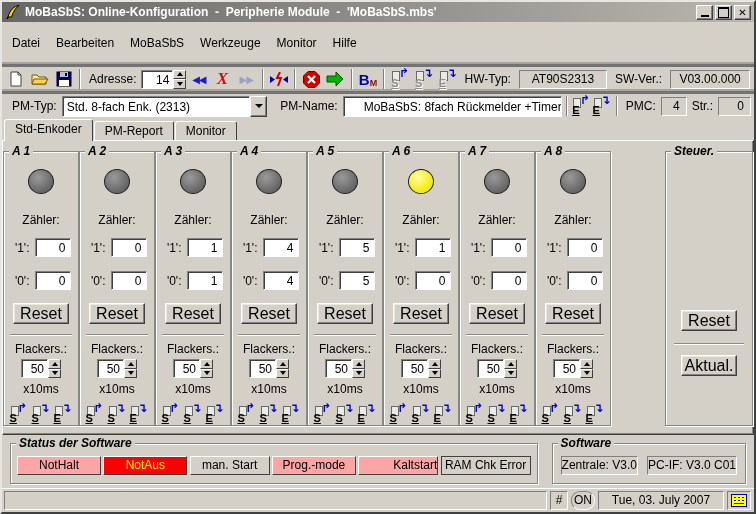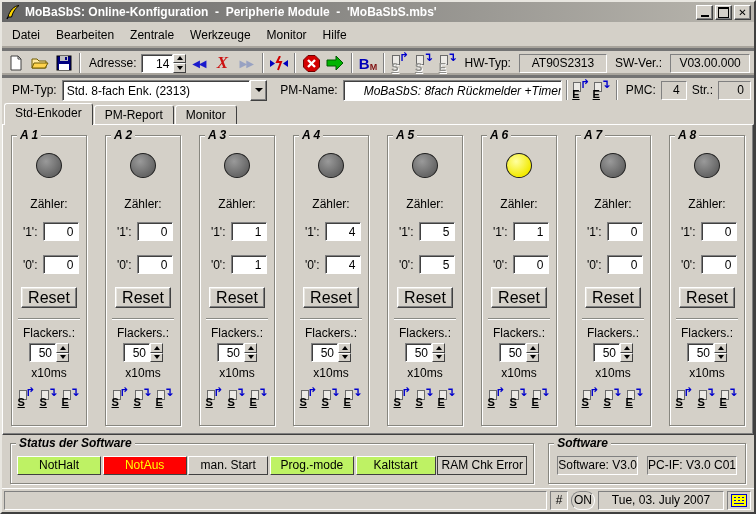--- a/index.html
+++ b/index.html
@@ -20,21 +20,21 @@
   .winbtns { display:flex; gap:2px; }
   .winbtn { width:17px; height:15px; background:#d4d0c8; border:1px solid;
     border-color:#fff #404040 #404040 #fff; box-shadow:inset -1px -1px 0 #808080;
     display:flex; align-items:center; justify-content:center; }
   .winbtn.min::after { content:""; width:8px; height:2px; background:#000; margin-top:8px; }
   .winbtn.max::after { content:""; width:9px; height:8px; border:1px solid #000; border-top:2px solid #000; }
   .winbtn.close::after { content:"✕"; font:bold 10px "DejaVu Sans",sans-serif; }
 
   
   .menubar { flex:0 0 20px; display:flex; align-items:center; padding-left:2px; }
-  .menu-item { padding:6px 8px; }
+  .menu-item { padding:14px 8px; }
 
   
   .toolbar { flex:0 0 27px; display:flex; align-items:center; padding:0 3px;
     border-top:3px solid #737373; box-shadow:0 -2px 0 #a8a49c; gap:1px; }
   .tbtn { width:25px; height:24px; display:flex; align-items:center; justify-content:center; }
   .tsep { width:0; height:20px; border-left:1px solid #808080; border-right:1px solid #fff; margin:0 3px; }
   .lbl { padding:0 4px; white-space:nowrap; }
   .sunken-white { background:#fff; border:1px solid; border-color:#808080 #fff #fff #808080;
     box-shadow:inset 1px 1px 0 #404040; }
   .ro-field { background:#d4d0c8; border:1px solid; border-color:#808080 #fff #fff #808080;
@@ -68,39 +68,39 @@
     line-height:1; text-decoration:underline; }
   .pl.s::before { content:"S"; }
   .pl.e::before { content:"E"; }
   .picon.disabled .pl { color:#8e8e8a; text-shadow:1px 1px 0 #fff; }
 
   .combo { display:flex; height:21px; width:234px; }
   .combo-text { flex:1; height:21px; line-height:18px; padding:1px 4px 0 4px; overflow:hidden; white-space:nowrap; }
   .combo-btn { width:17px; background:#d4d0c8; border:1px solid; border-color:#fff #404040 #404040 #fff;
     box-shadow:inset -1px -1px 0 #808080; display:flex; align-items:center; justify-content:center; }
   .combo-btn::before { content:""; border:4px solid transparent; border-top:4px solid #000; margin-top:4px; }
-  .name-input { width:246px; height:21px; line-height:18px; padding:1px 4px 0 20px; white-space:nowrap; overflow:hidden;font-style:italic; }
+  .name-input { width:246px; height:21px; line-height:18px; padding:1px 4px 0 20px; white-space:nowrap; overflow:hidden; }
 
   
   .tabstrip { flex:0 0 22px; display:flex; align-items:flex-end; padding-left:2px; }
   .tab { height:19px; padding:2px 10px 0; background:#d4d0c8; border:1px solid;
     border-color:#fff #404040 #404040 #fff; border-bottom:none;
     border-top-left-radius:3px; border-top-right-radius:3px; margin-right:1px; position:relative; }
   .tab.active { height:22px; margin-bottom:-1px; z-index:3; }
 
   .tabpage { flex:1; border:1px solid; border-color:#fff #404040 #404040 #fff;
     box-shadow:inset -1px -1px 0 #808080; position:relative; }
 
   
   .grp { position:relative; border:1px solid #87867f;
     box-shadow:inset 1px 1px 0 #fff, 1px 1px 0 #fff; }
   .grp-label { position:absolute; top:-8px; left:5px; background:#d4d0c8; padding:0 3px;
     font-weight:bold; font-style:italic; line-height:14px; white-space:nowrap; }
 
-  .groups-row { display:flex; height:100%; padding:10px 8px 8px; gap:18px; }
+  .groups-row { display:flex; height:100%; padding:10px 0 8px; gap:0; }
   .chgroup { flex:0 0 76px; display:flex; flex-direction:column; align-items:center; }
   .stgroup { flex:0 0 88px; margin-left:auto; display:flex; flex-direction:column; align-items:center; }
 
   .led { width:26px; height:25px; border-radius:50%; border:1px solid #1f1f1f; margin-top:17px;
     background:radial-gradient(circle at 38% 32%, #9a9a9a, #626262 75%); }
   .led.on { background:radial-gradient(circle at 38% 32%, #ffffa0, #f2ea00 72%); }
 
   .zl { margin-top:19px; }
   .crow { margin-top:11px; display:flex; align-items:center; gap:5px; }
   .crow.second { margin-top:14px; }
@@ -124,22 +124,22 @@
   .st-akt { margin-top:10px; width:56px; height:21px; }
 
   
   .bottom { flex:0 0 53px; display:flex; gap:14px; padding:8px 8px 4px; }
   .sgrp { flex:1; }
   .swgrp { flex:0 0 188px; }
   .sitems { display:flex; justify-content:space-between; align-items:center; padding:0 6px; margin-top:12px; }
   .sitem { height:19px; line-height:17px; text-align:center; white-space:nowrap; overflow:hidden; }
   .sitems .sitem:nth-child(1){ width:84px; } .sitems .sitem:nth-child(2){ width:84px; }
   .sitems .sitem:nth-child(3){ width:80px; } .sitems .sitem:nth-child(4){ width:84px; }
-  .sitems .sitem:nth-child(5){ width:80px; } .sitems .sitem:nth-child(6){ width:90px; }
-  .s-dark  { background:#bef264; border:1px solid; border-color:#fff #404040 #404040 #fff; }
+  .sitems .sitem:nth-child(5){ width:80px;text-align:right; } .sitems .sitem:nth-child(6){ width:90px; }
+  .s-dark  { background:#fca5a5; border:1px solid; border-color:#fff #404040 #404040 #fff; }
   .s-light { background:#d4d0c8; border:1px solid; border-color:#fff #404040 #404040 #fff; }
   .s-alarm { background:#ff0000; color:#ffff00; border:1px solid; border-color:#fff #404040 #404040 #fff; }
   .s-flat  { background:#d4d0c8; border:1px solid #404040; }
   .swfields { display:flex; gap:9px; padding:0 8px; margin-top:12px; }
   .swfield { flex:1; height:19px; line-height:17px; text-align:center;
     background:#d4d0c8; border:1px solid; border-color:#808080 #fff #fff #808080; white-space:nowrap; }
 
   
   .statusbar { flex:0 0 24px; border-top:1px solid #fff; display:flex; align-items:center;
     gap:3px; padding:2px 3px 2px 2px; }
@@ -167,21 +167,21 @@
     <span class="winbtns">
       <span class="winbtn min"></span>
       <span class="winbtn max"></span>
       <span class="winbtn close"></span>
     </span>
   </div>
 
   <div class="menubar">
     <span class="menu-item">Datei</span>
     <span class="menu-item">Bearbeiten</span>
-    <span class="menu-item">Zentrale</span>
+    <span class="menu-item">MoBaSbS</span>
     <span class="menu-item">Werkzeuge</span>
     <span class="menu-item">Monitor</span>
     <span class="menu-item">Hilfe</span>
   </div>
 
   <div class="toolbar">
     <span class="tbtn">
       <span style="display:flex">
         <svg width="16" height="16" viewBox="0 0 16 16">
           <path d="M3,1 L10,1 L13,4 L13,15 L3,15 Z" fill="#fff" stroke="#404040"></path>
@@ -670,21 +670,21 @@
         <span class="sitem s-alarm">NotAus</span>
         <span class="sitem s-light">man. Start</span>
         <span class="sitem s-dark">Prog.-mode</span>
         <span class="sitem s-dark">Kaltstart</span>
         <span class="sitem s-flat">RAM Chk Error</span>
       </div>
     </div>
     <div class="grp swgrp">
       <span class="grp-label">Software</span>
       <div class="swfields">
-        <span class="swfield">Software: V3.0</span>
+        <span class="swfield">Zentrale: V3.0</span>
         <span class="swfield">PC-IF: V3.0 C01</span>
       </div>
     </div>
   </div>
 
   <div class="statusbar">
     <span class="sb-panel sb-main"></span>
     <span class="sb-panel sb-hash">#</span>
     <span class="sb-panel sb-on">ON</span>
     <span class="sb-panel sb-date">Tue, 03. July 2007</span>

